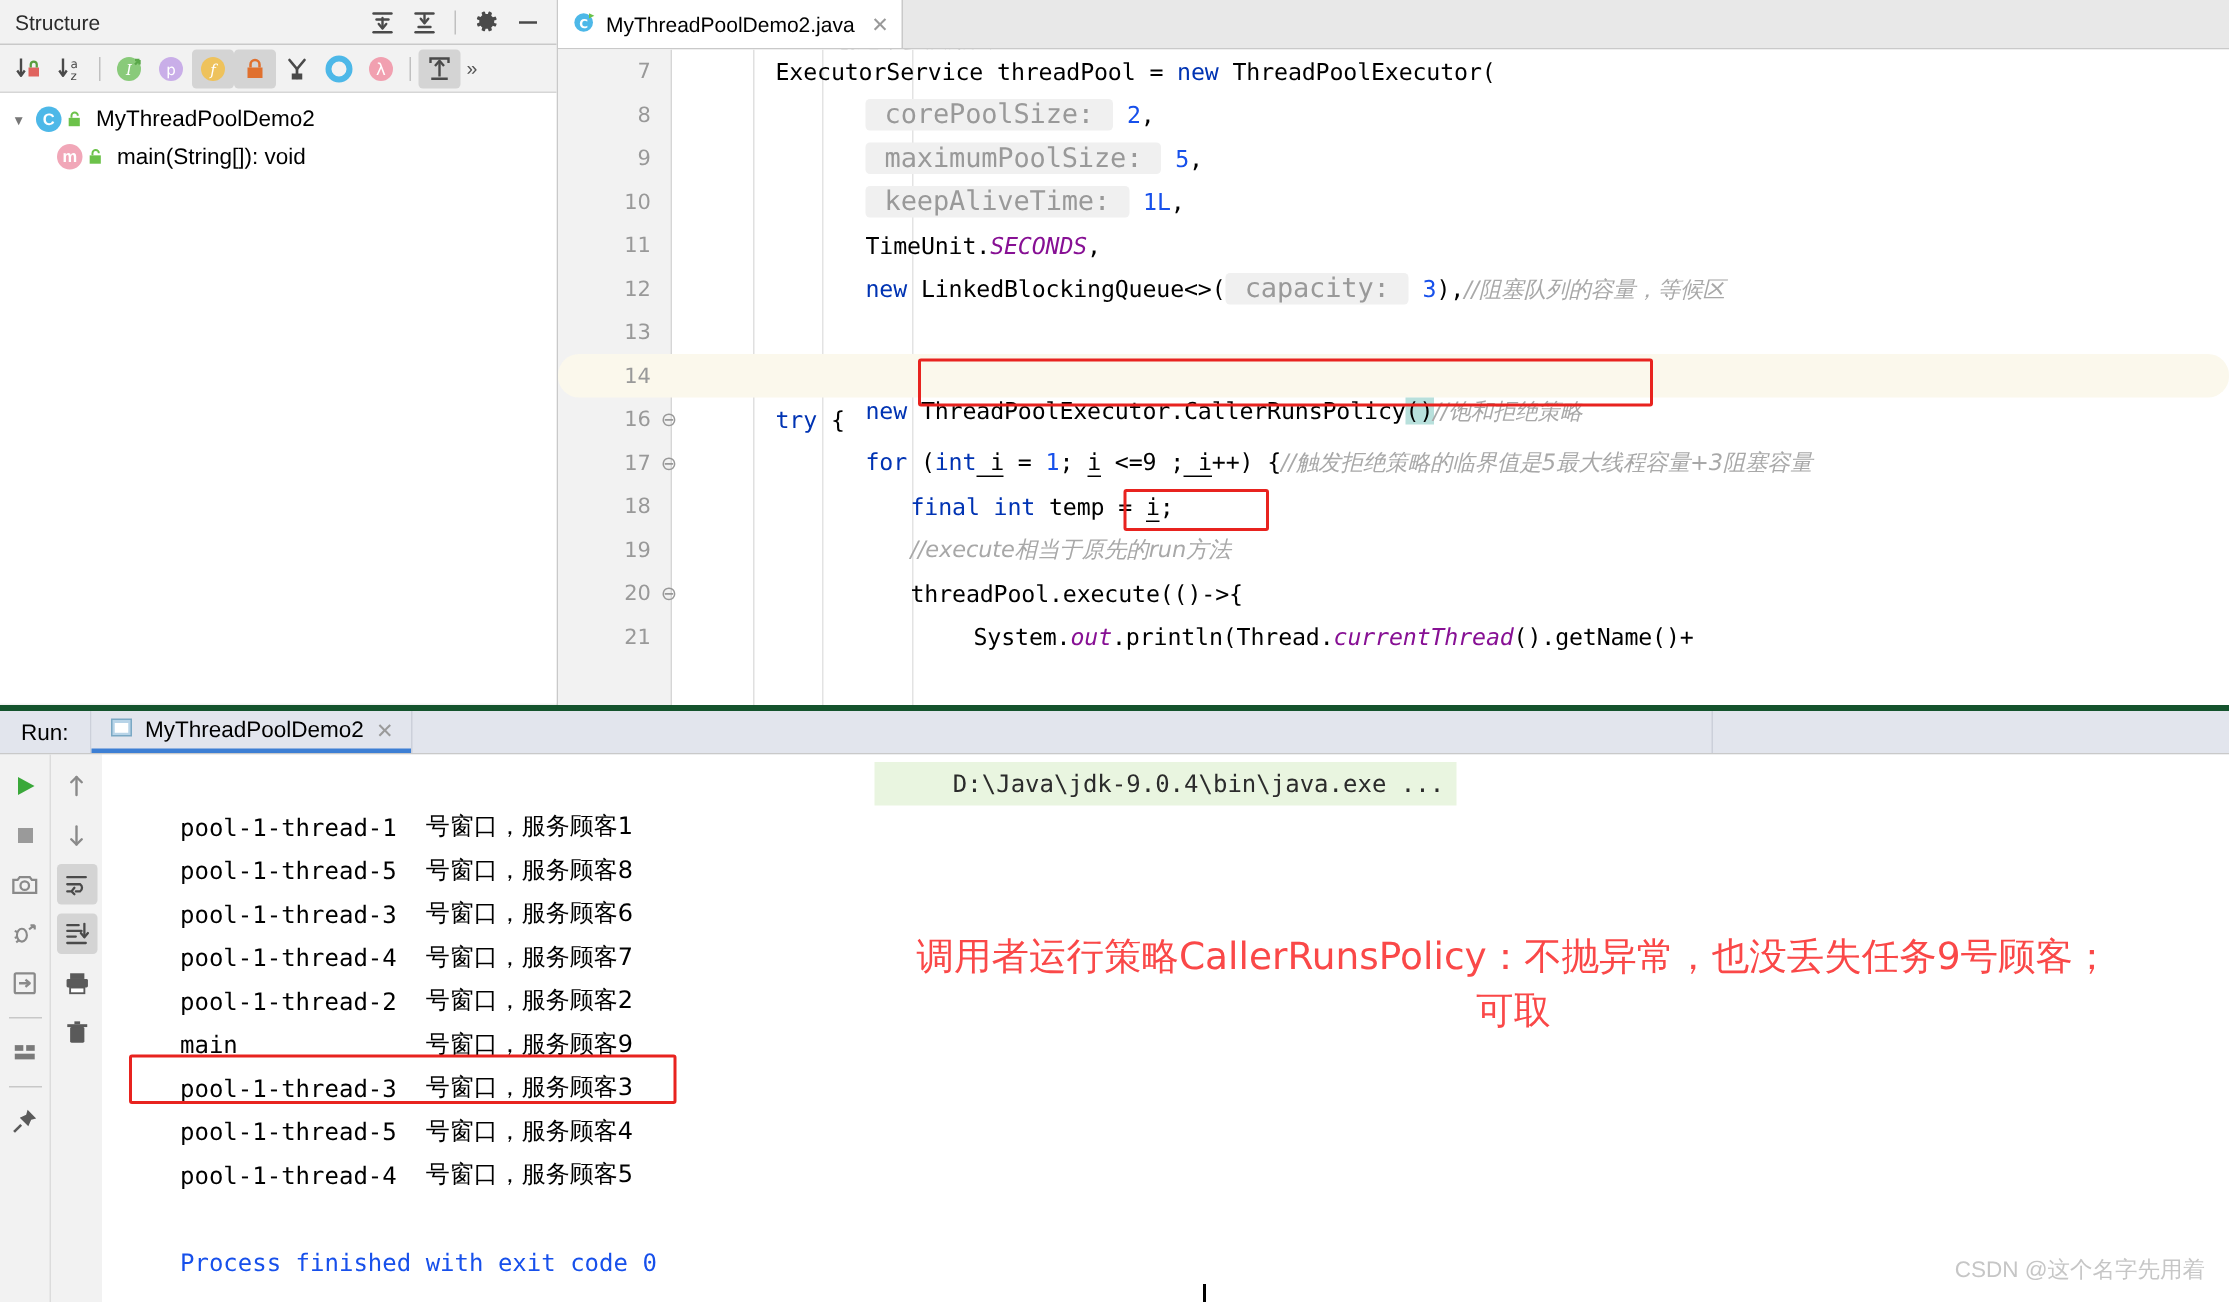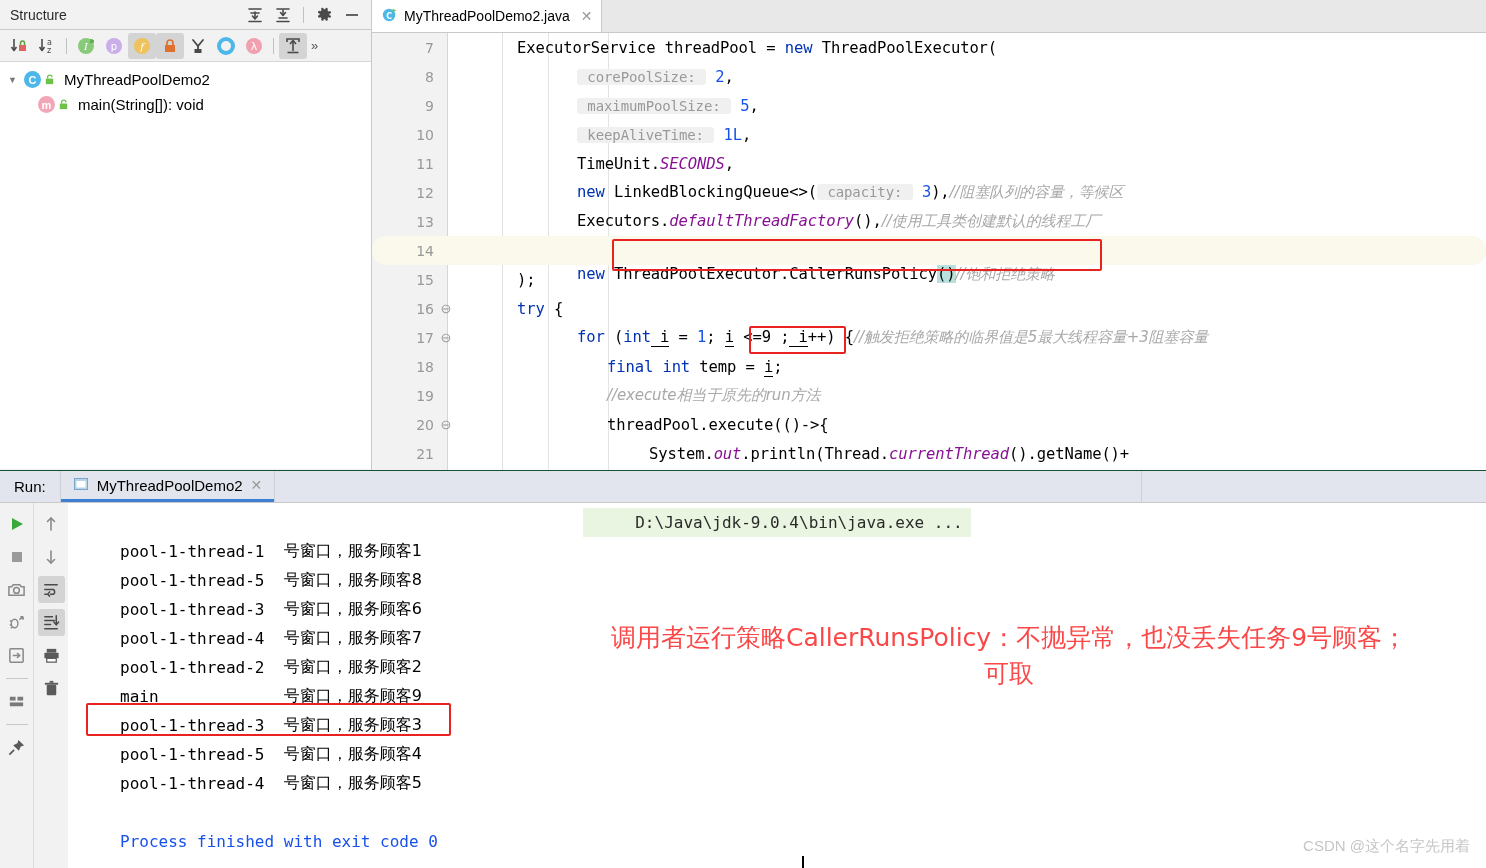--- a/index.html
+++ b/index.html
@@ -69,30 +69,30 @@
           font-family: "DejaVu Sans", sans-serif; font-size: 14px; color: #999; }
   .fold-mark { position: absolute; left: 66px; width: 16px; text-align: center; font-size: 13px; color: #999; }
   .code-text {
     position: absolute; left: 100px; white-space: pre;
     font-family: "DejaVu Sans Mono", monospace; font-size: 15.5px; color: #000; letter-spacing: -0.1px;
   }
   .kw { color: #0033b3; font-weight: 400; }
   .num { color: #1750eb; }
   .stat { color: #871094; font-style: italic; }
   .cmt-cn { color: #a8a8a8; font-style: italic; font-family: "DejaVu Sans", sans-serif; font-size: 15px; }
-  .hint { color: #999; background: #f0f0f0; border-radius: 3px; padding: 0 2px; font-size: 14px; }
+  .hint { color: #999; background: #f0f0f0; border-radius: 3px; padding: 0 2px; font-size: 18px; }
   .sel-paren { background: #b8e0dc; }
   .uline { border-bottom: 1px solid #000; }
 
   .red-box { position: absolute; border: 2.5px solid #e8231f; border-radius: 2px; pointer-events: none; }
 
   
   #run-panel { position: absolute; left: 0; top: 470px; width: 1486px; height: 398px; background: #fff; }
   .run-header { height: 33px; background: #e2e5ed; display: flex; align-items: stretch;
-                border-bottom: 1px solid #c9c9c9; border-top: 1px solid #14532d; }
+                border-bottom: 1px solid #c9c9c9; border-top: 4px solid #14532d; }
   .run-label { display: flex; align-items: center; padding: 0 14px; font-size: 15px; color: #000;
                border-right: 1px solid #ccd0da; }
   .run-tab { display: flex; align-items: center; gap: 8px; padding: 0 12px; background: #e2e5ed;
              border-bottom: 3px solid #3d7fd4; font-size: 15px; color: #000; }
   .run-tab .tclose { color: #9a9a9a; font-size: 14px; }
   .run-tab-filler { flex: 1; border-left: 1px solid #ccd0da; }
   .run-right-filler { width: 345px; border-left: 1px solid #ccd0da; }
 
   .run-body { display: flex; height: 365px; }
   .run-tools { width: 33px; background: #f2f2f2; padding-top: 7px; display: flex;
@@ -316,29 +316,24 @@
           <div class="code-row">
             <span class="lnum">11</span>
             <span class="code-text" style="left: 205px;"><span>TimeUnit.</span><span class="stat">SECONDS</span><span>,</span></span>
           </div>
           <div class="code-row">
             <span class="lnum">12</span>
             <span class="code-text" style="left: 205px;"><span class="kw">new</span><span> LinkedBlockingQueue&lt;&gt;(</span><span class="hint">&nbsp;capacity:&nbsp;</span> <span class="num">3</span><span>),</span><span class="cmt-cn">//阻塞队列的容量，等候区</span></span>
           </div>
           <div class="code-row">
             <span class="lnum">13</span>
-            <span class="code-text" style="left: 205px;"><span>Executors.</span><span class="stat">defaultThreadFactory</span><span>(),</span><span class="cmt-cn">//使用工具类创建默认的线程工厂</span></span>
           </div>
           <div class="code-row hl">
             <span class="lnum">14</span>
             <span class="code-text" style="left: 205px; margin-top: 48px;"><span class="kw">new</span><span> ThreadPoolExecutor.CallerRunsPolicy</span><span class="sel-paren">()</span><span class="cmt-cn">//饱和拒绝策略</span></span>
-          </div>
-          <div class="code-row">
-            <span class="lnum">15</span>
-            <span class="code-text" style="left: 145px;"><span>);</span></span>
           </div>
           <div class="code-row">
             <span class="lnum">16</span>
             <span class="fold-mark">⊖</span>
             <span class="code-text" style="left: 145px; text-align: right;"><span class="kw">try</span><span> {</span></span>
           </div>
           <div class="code-row">
             <span class="lnum">17</span>
             <span class="fold-mark">⊖</span>
             <span class="code-text" style="left: 205px;"><span class="kw">for</span><span> (</span><span class="kw">int</span><span><span class="uline"> i</span> = </span><span class="num">1</span><span>;</span><span> <span class="uline">i</span> &lt;=9 </span><span>;</span><span><span class="uline"> i</span>++) {</span><span class="cmt-cn">//触发拒绝策略的临界值是5最大线程容量+3阻塞容量</span></span>

